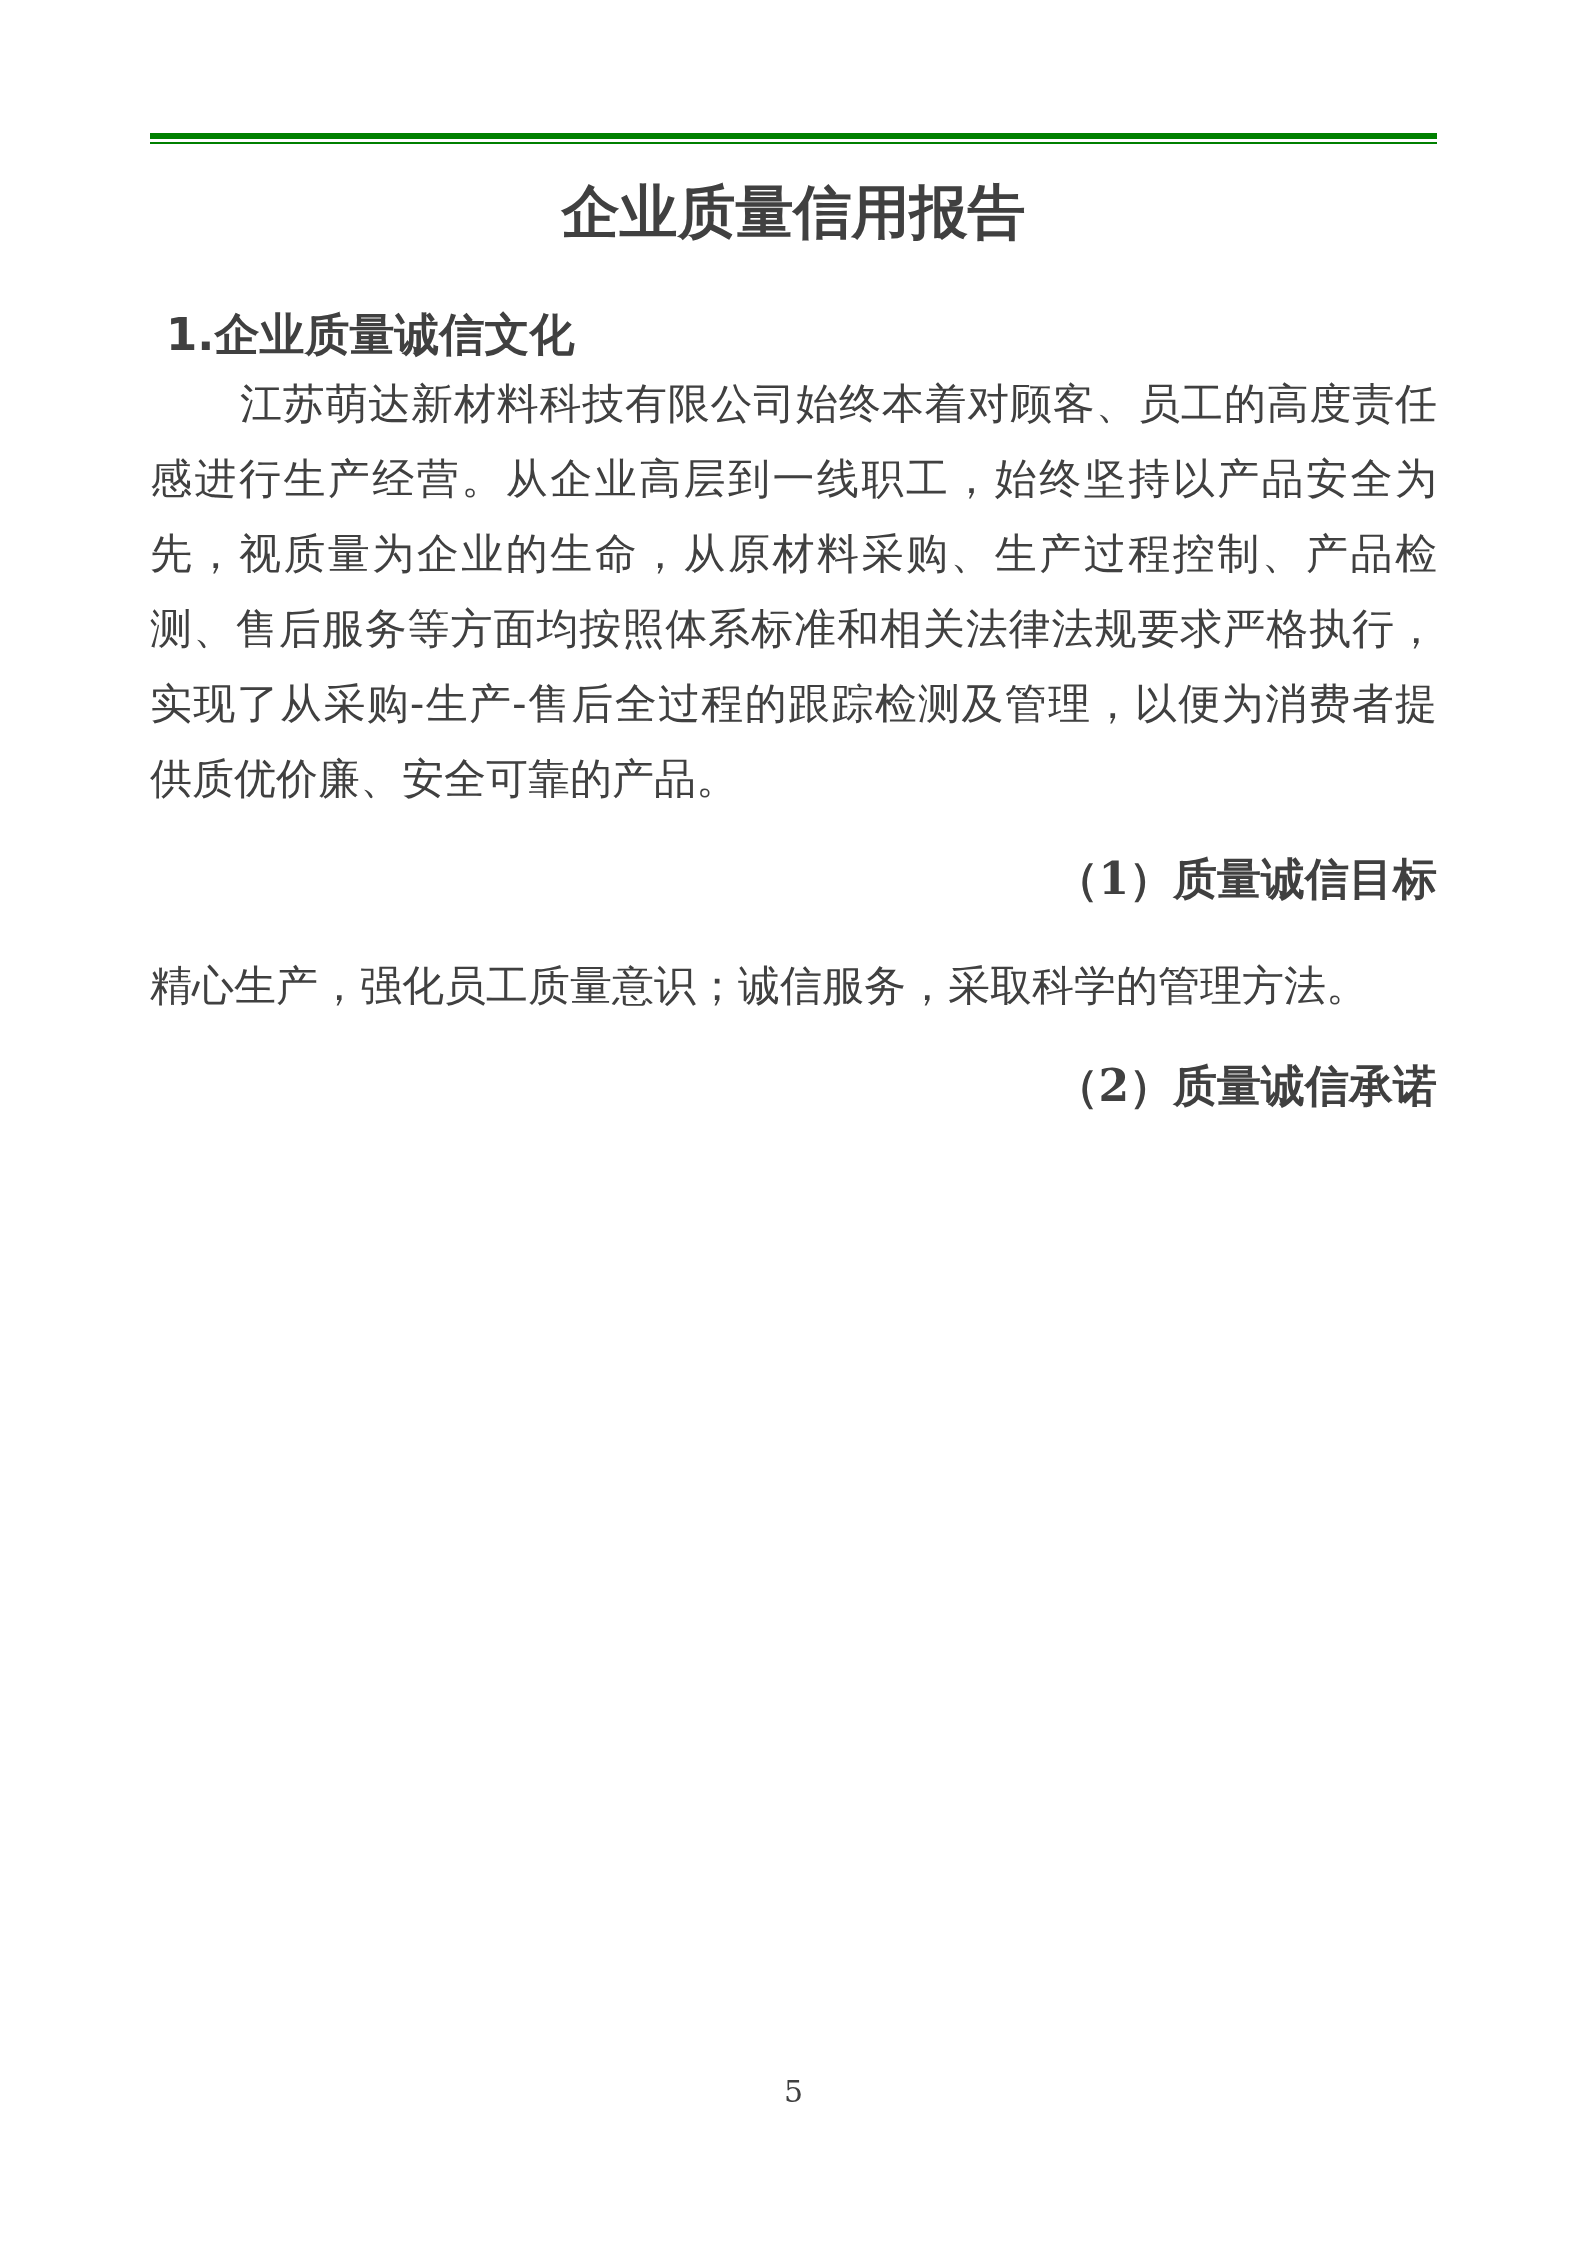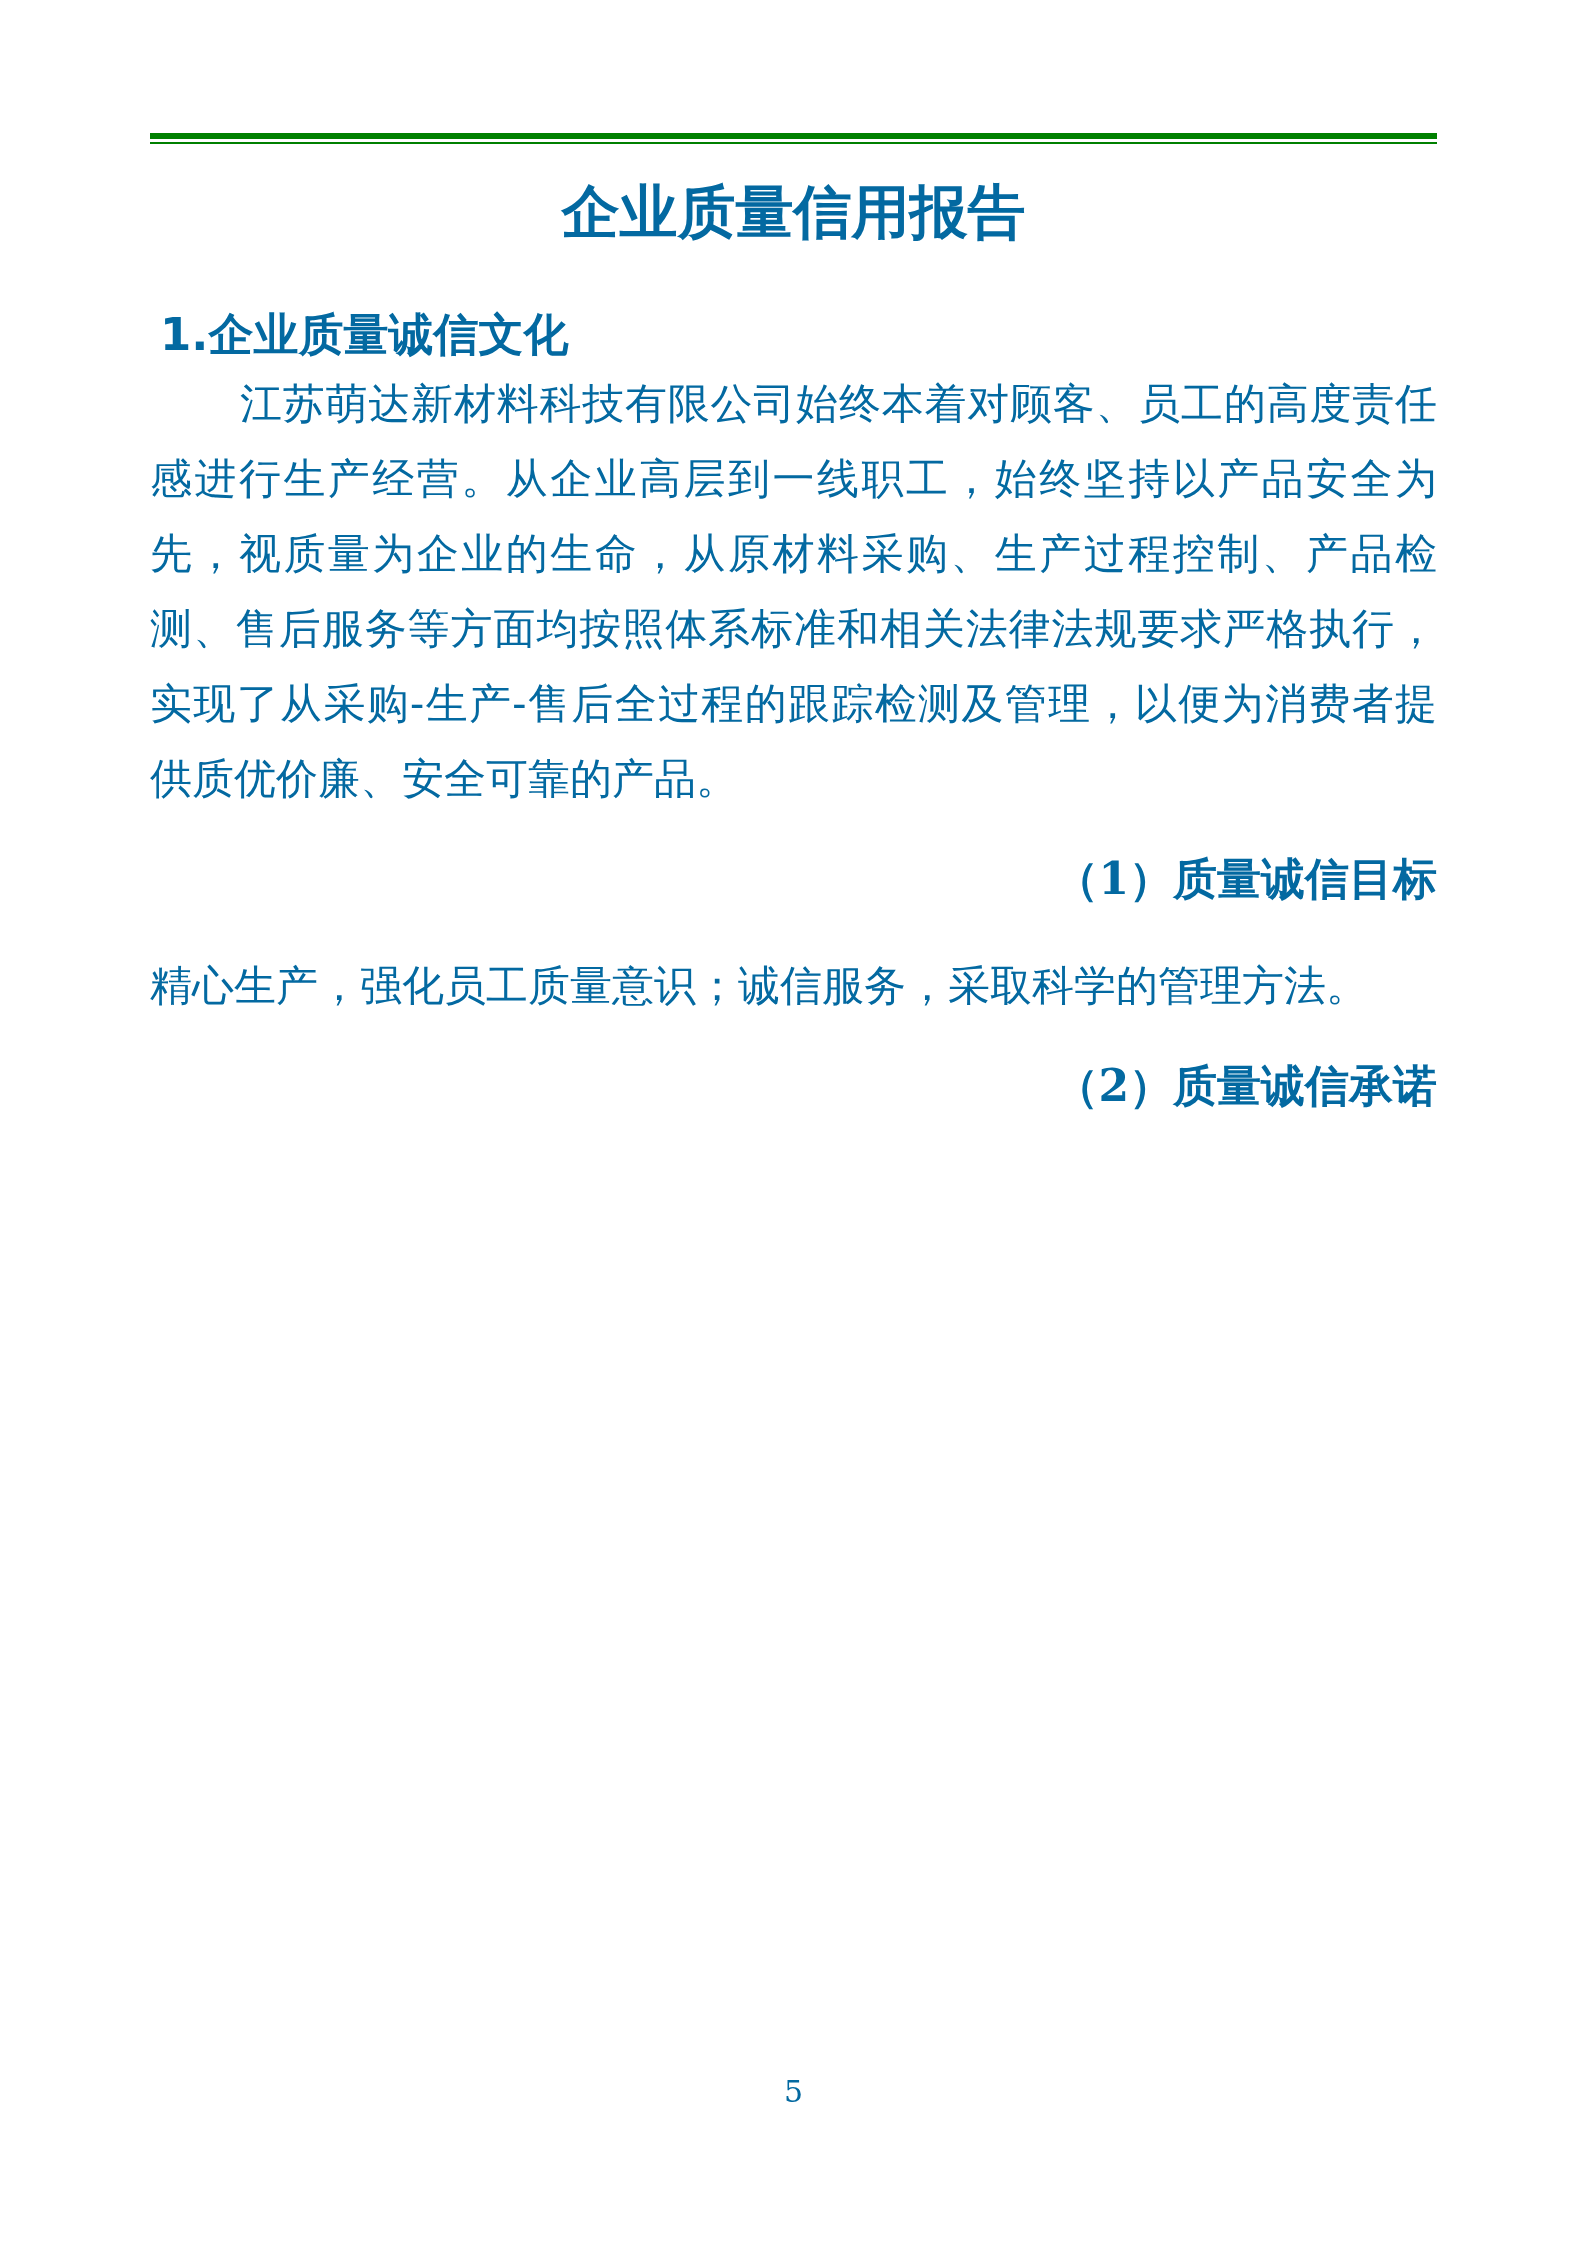--- a/index.html
+++ b/index.html
@@ -9,21 +9,21 @@
   }
   .page {
     position: relative;
     width: 1587px;
     height: 2245px;
     margin: 0 auto;
     background: #ffffff;
     box-sizing: border-box;
     padding: 0 150px;
     overflow: hidden;
-    color: #0369a1;
+    color: #404040;
     font-family: "DejaVu Serif", "Liberation Serif", serif;
   }
   
   .head-rule {
     margin-top: 133px;
   }
   .head-rule .thick {
     height: 6px;
     background: #008000;
   }
@@ -37,21 +37,21 @@
   }
   .doc-title {
     margin: 26px 0 0 0;
     text-align: center;
     font-size: 58px;
     line-height: 84px;
     font-weight: bold;
     font-family: "DejaVu Serif", "Liberation Serif", serif;
   }
   .section-heading {
-    margin: 50px 0 0 10px;
+    margin: 50px 0 0 16px;
     font-size: 45px;
     line-height: 62px;
     font-weight: bold;
     font-family: "DejaVu Sans", "Liberation Sans", sans-serif;
   }
   p.body {
     margin: 0;
     font-size: 42px;
     line-height: 75px;
     text-align: justify;

